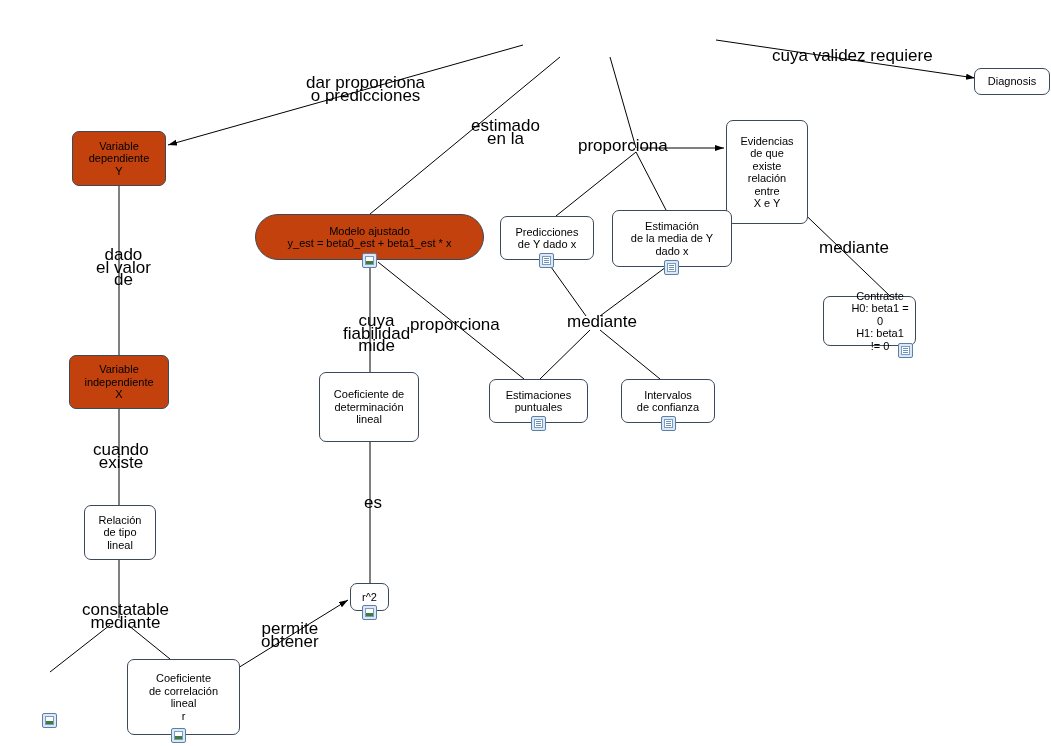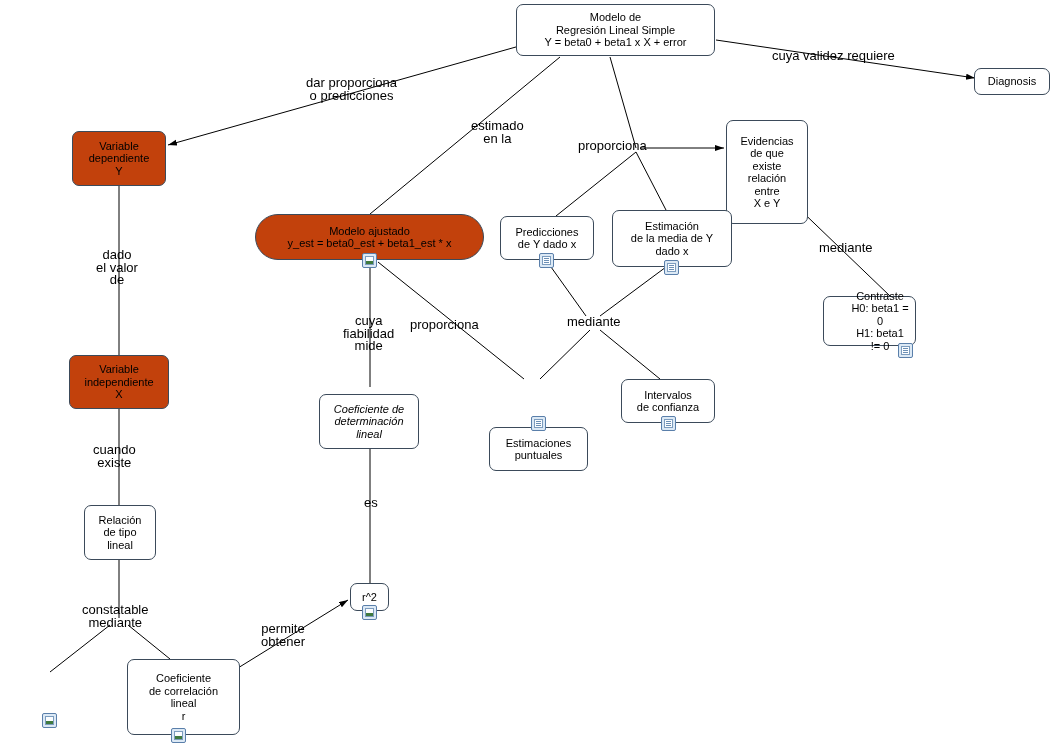--- a/index.html
+++ b/index.html
@@ -37,21 +37,21 @@
     align-items: center;
     justify-content: center;
     padding: 3px 5px;
     white-space: pre-line;
   }
   .node.white {
     background: #ffffff;
   }
   .edge-label {
     position: absolute;
-    font-size: 13px;
+    font-size: 17px;
     line-height: 12.5px;
     color: #000000;
     text-align: center;
     white-space: pre-line;
     background: transparent;
   }
   .res-icon {
     position: absolute;
     width: 15px;
     height: 15px;
@@ -135,25 +135,20 @@
       <path d="M666,267 L600,316"></path>
       <path d="M590,330 L540,379"></path>
       <path d="M600,330 L660,379"></path>
 
       <path d="M370,442 L370,583"></path>
 
       <path d="M225,676 L348,600" marker-end="url(#arrow)"></path>
     </g>
   </svg>
 
-  <div class="node white" style="left:516px; top:4px; width:199px; height:52px;">
-    <span>Modelo de
-Regresión Lineal Simple
-Y = beta0 + beta1 x X + error</span>
-  </div>
 
   <div class="node white" style="left:974px; top:68px; width:76px; height:27px;">
     <span>Diagnosis</span>
   </div>
 
   <div class="node" style="left:72px; top:131px; width:94px; height:55px;">
     <span>Variable
 dependiente
 Y</span>
   </div>
@@ -192,27 +187,27 @@
 H1: beta1 != 0</span>
   </div>
   <div class="res-icon doc" style="left:898px; top:343px;"></div>
 
   <div class="node" style="left:69px; top:355px; width:100px; height:54px;">
     <span>Variable
 independiente
 X</span>
   </div>
 
-  <div class="node white" style="left:319px; top:394px; width:100px; height:55px;font-style:italic;">
+  <div class="node white" style="left:319px; top:372px; width:100px; height:70px;">
     <span>Coeficiente de
 determinación
 lineal</span>
   </div>
 
-  <div class="node white" style="left:489px; top:379px; width:99px; height:44px;margin-top:48px;">
+  <div class="node white" style="left:489px; top:379px; width:99px; height:44px;">
     <span>Estimaciones
 puntuales</span>
   </div>
   <div class="res-icon doc" style="left:531px; top:416px;"></div>
 
   <div class="node white" style="left:621px; top:379px; width:94px; height:44px;">
     <span>Intervalos
 de confianza</span>
   </div>
   <div class="res-icon doc" style="left:661px; top:416px;"></div>

